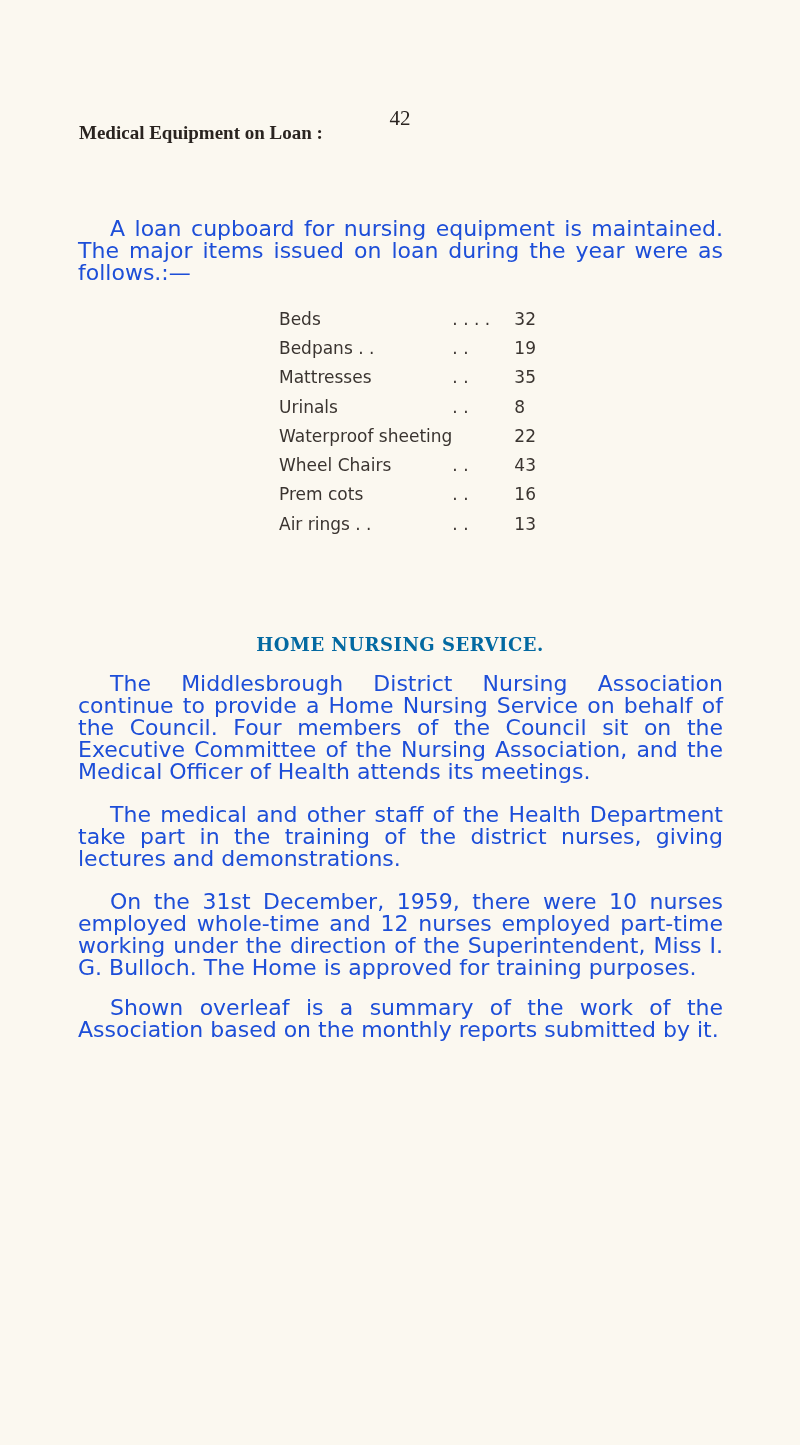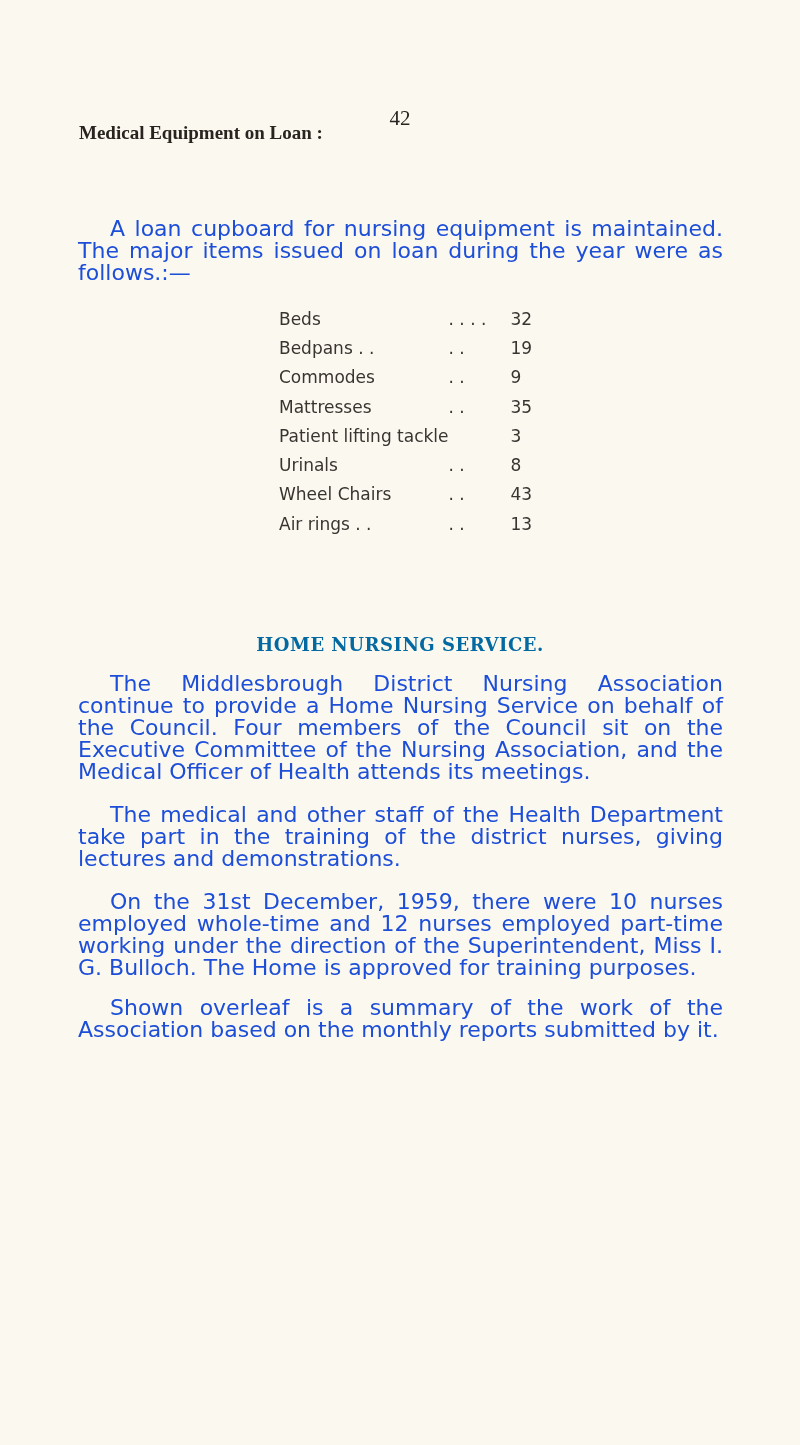--- a/index.html
+++ b/index.html
@@ -104,43 +104,43 @@
       <td class="item">Beds</td>
       <td class="dots">. .      . .</td>
       <td class="count">32</td>
     </tr>
     <tr>
       <td class="item">Bedpans  . .</td>
       <td class="dots">. .</td>
       <td class="count">19</td>
     </tr>
     <tr>
-      <td class="item">Commodes</td>
-      <td class="dots">. .</td>
-      <td class="count">9</td>
-    </tr>
-    <tr>
       <td class="item">Mattresses</td>
       <td class="dots">. .</td>
       <td class="count">35</td>
-    </tr>
-    <tr>
-      <td class="item">Patient lifting tackle</td>
-      <td class="dots"></td>
-      <td class="count">3</td>
     </tr>
     <tr>
       <td class="item">Urinals</td>
       <td class="dots">. .</td>
       <td class="count">8</td>
     </tr>
     <tr>
+      <td class="item">Waterproof sheeting</td>
+      <td class="dots"></td>
+      <td class="count">22</td>
+    </tr>
+    <tr>
       <td class="item">Wheel Chairs</td>
       <td class="dots">. .</td>
       <td class="count">43</td>
+    </tr>
+    <tr>
+      <td class="item">Prem cots</td>
+      <td class="dots">. .</td>
+      <td class="count">16</td>
     </tr>
     <tr>
       <td class="item">Air rings  . .</td>
       <td class="dots">. .</td>
       <td class="count">13</td>
     </tr>
   </tbody>
 </table>
 
 <div class="section-heading">HOME NURSING SERVICE.</div>

